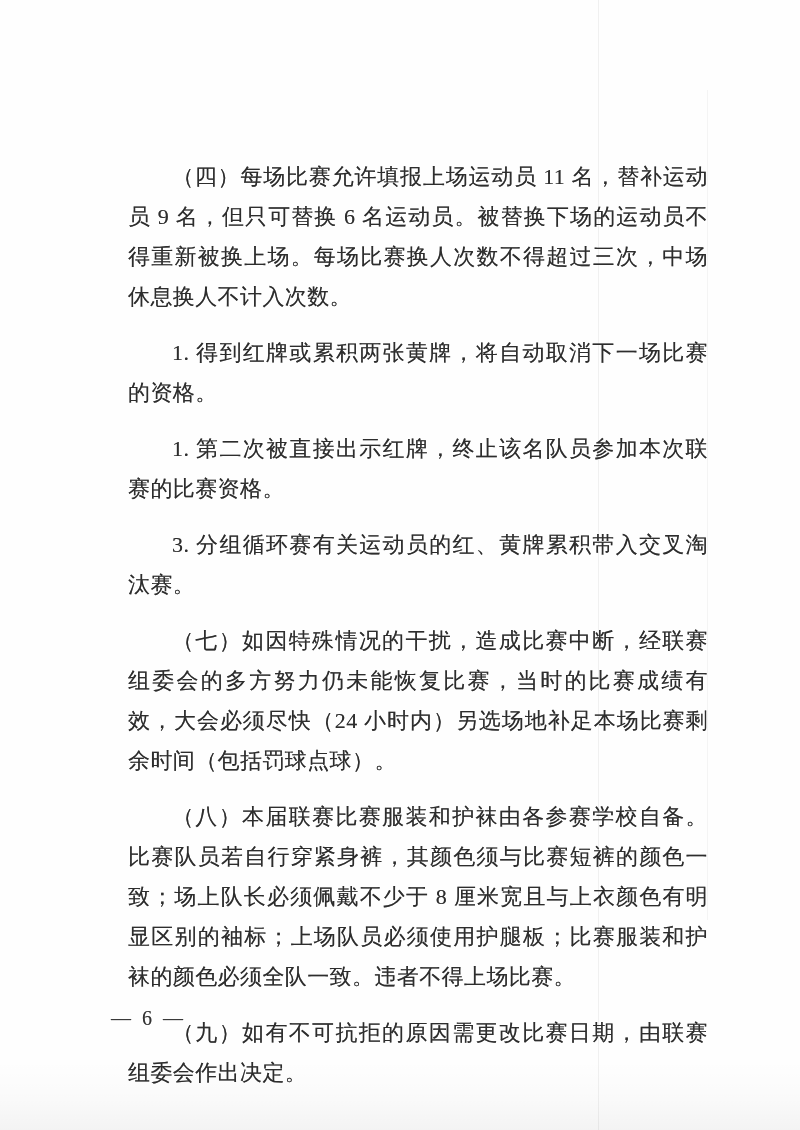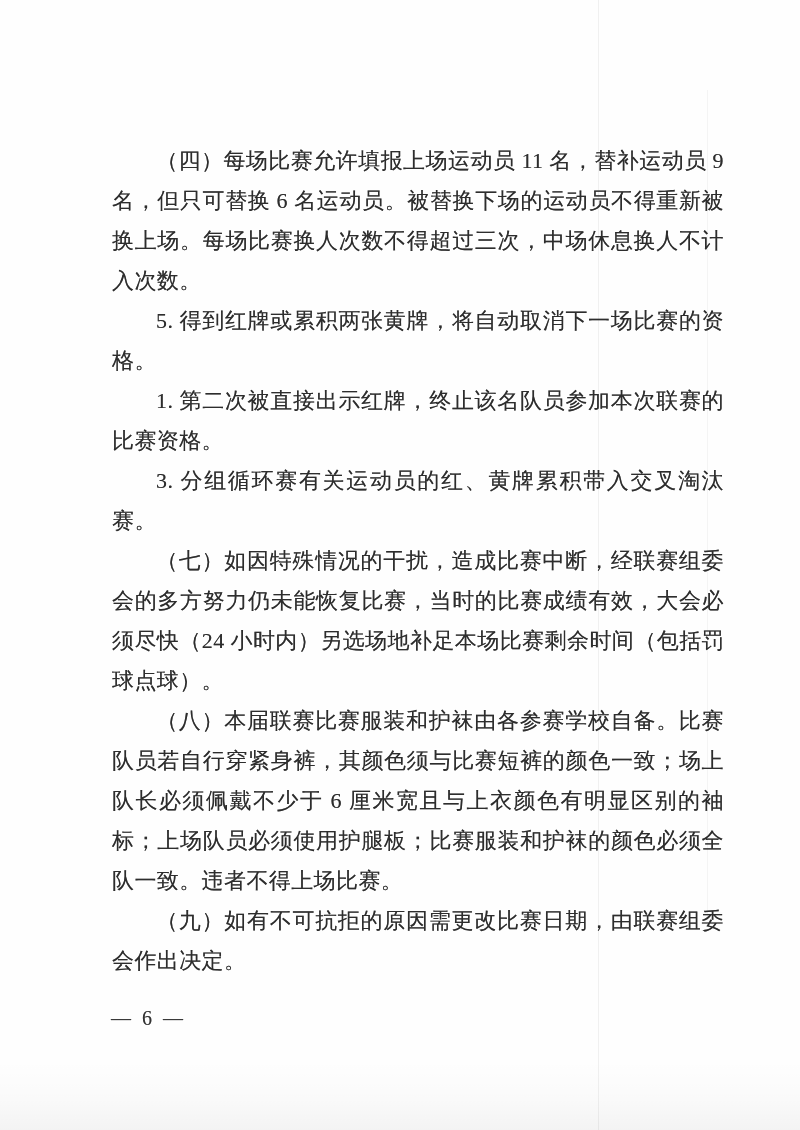--- a/index.html
+++ b/index.html
@@ -39,21 +39,21 @@
       rgba(0,0,0,0.015) 55%,
       rgba(0,0,0,0.045) 100%);
   }
   .text-block {
     position: absolute;
     left: 112px;
     top: 141px;
     width: 612px;
   }
   .para {
-    margin: 0;
+    margin: 16px;
     font-size: 22px;
     line-height: 40px;
     text-align: justify;
     text-indent: 2em;
     letter-spacing: 0.4px;
     text-shadow: 0 0 0.4px rgba(45,45,45,0.55);
   }
   .page-number {
     position: absolute;
     left: 111px;
@@ -68,25 +68,25 @@
 </head>
 <body>
 
 <div class="page">
 
   <div class="scan-line scan-line-1"></div>
   <div class="scan-line scan-line-2"></div>
 
   <main class="text-block">
     <p class="para">（四）每场比赛允许填报上场运动员 11 名，替补运动员 9 名，但只可替换 6 名运动员。被替换下场的运动员不得重新被换上场。每场比赛换人次数不得超过三次，中场休息换人不计入次数。</p>
-    <p class="para">5. 得到红牌或累积两张黄牌，将自动取消下一场比赛的资格。</p>
+    <p class="para">1. 得到红牌或累积两张黄牌，将自动取消下一场比赛的资格。</p>
     <p class="para">1. 第二次被直接出示红牌，终止该名队员参加本次联赛的比赛资格。</p>
     <p class="para">3. 分组循环赛有关运动员的红、黄牌累积带入交叉淘汰赛。</p>
     <p class="para">（七）如因特殊情况的干扰，造成比赛中断，经联赛组委会的多方努力仍未能恢复比赛，当时的比赛成绩有效，大会必须尽快（24 小时内）另选场地补足本场比赛剩余时间（包括罚球点球）。</p>
-    <p class="para">（八）本届联赛比赛服装和护袜由各参赛学校自备。比赛队员若自行穿紧身裤，其颜色须与比赛短裤的颜色一致；场上队长必须佩戴不少于 6 厘米宽且与上衣颜色有明显区别的袖标；上场队员必须使用护腿板；比赛服装和护袜的颜色必须全队一致。违者不得上场比赛。</p>
+    <p class="para">（八）本届联赛比赛服装和护袜由各参赛学校自备。比赛队员若自行穿紧身裤，其颜色须与比赛短裤的颜色一致；场上队长必须佩戴不少于 8 厘米宽且与上衣颜色有明显区别的袖标；上场队员必须使用护腿板；比赛服装和护袜的颜色必须全队一致。违者不得上场比赛。</p>
     <p class="para">（九）如有不可抗拒的原因需更改比赛日期，由联赛组委会作出决定。</p>
 
   </main>
 
   <div class="page-number">— 6 —</div>
 
   <div class="bottom-noise"></div>
 
 </div>
 

